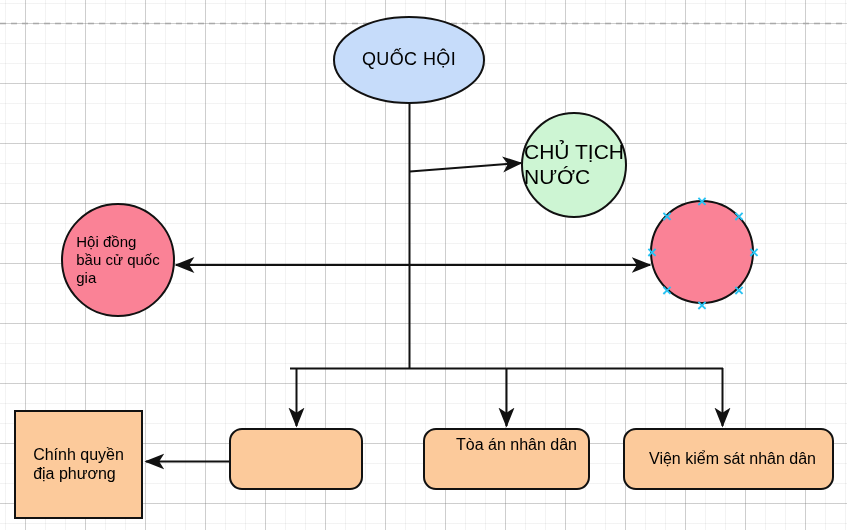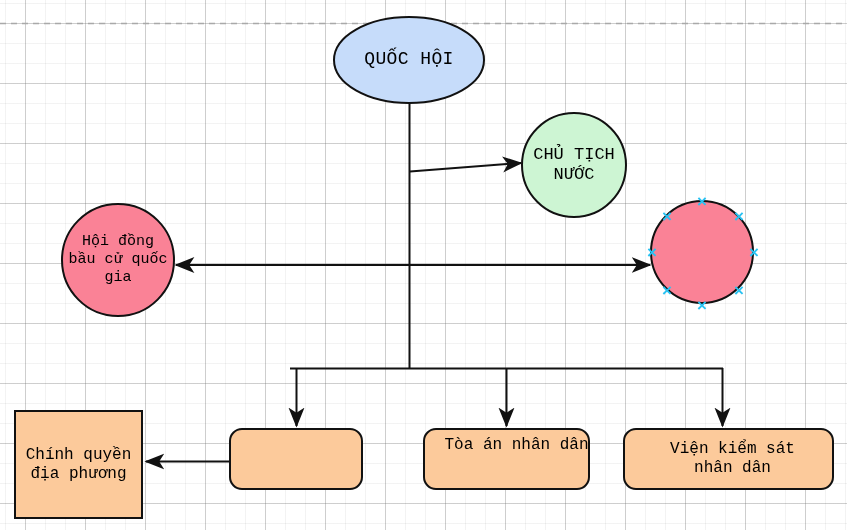--- a/index.html
+++ b/index.html
@@ -32,29 +32,29 @@
     left: 0;
     top: 0;
     width: 847px;
     height: 530px;
   }
   .node-label {
     position: absolute;
     display: flex;
     align-items: center;
     justify-content: center;
-    text-align: center;
+    text-align: left;
     color: #000000;
     pointer-events: none;
     line-height: 1.18;
     white-space: pre-line;
-    font-family: Liberation Mono, monospace;
+    font-family: Liberation Sans, sans-serif;
   }
   .lbl-quochoi   { font-size: 18px; letter-spacing: 0.4px; }
-  .lbl-chutich   { font-size: 17px; }
+  .lbl-chutich   { font-size: 21px; }
   .lbl-hoidong   { font-size: 15px; }
   .lbl-kiemtoan  { font-size: 15px; }
   .lbl-rect      { font-size: 16px; }
   .lbl-cqdp      { font-size: 16px; }
   .handle { pointer-events: none; }
 </style>
 </head>
 <body>
 
 <div id="canvas">

